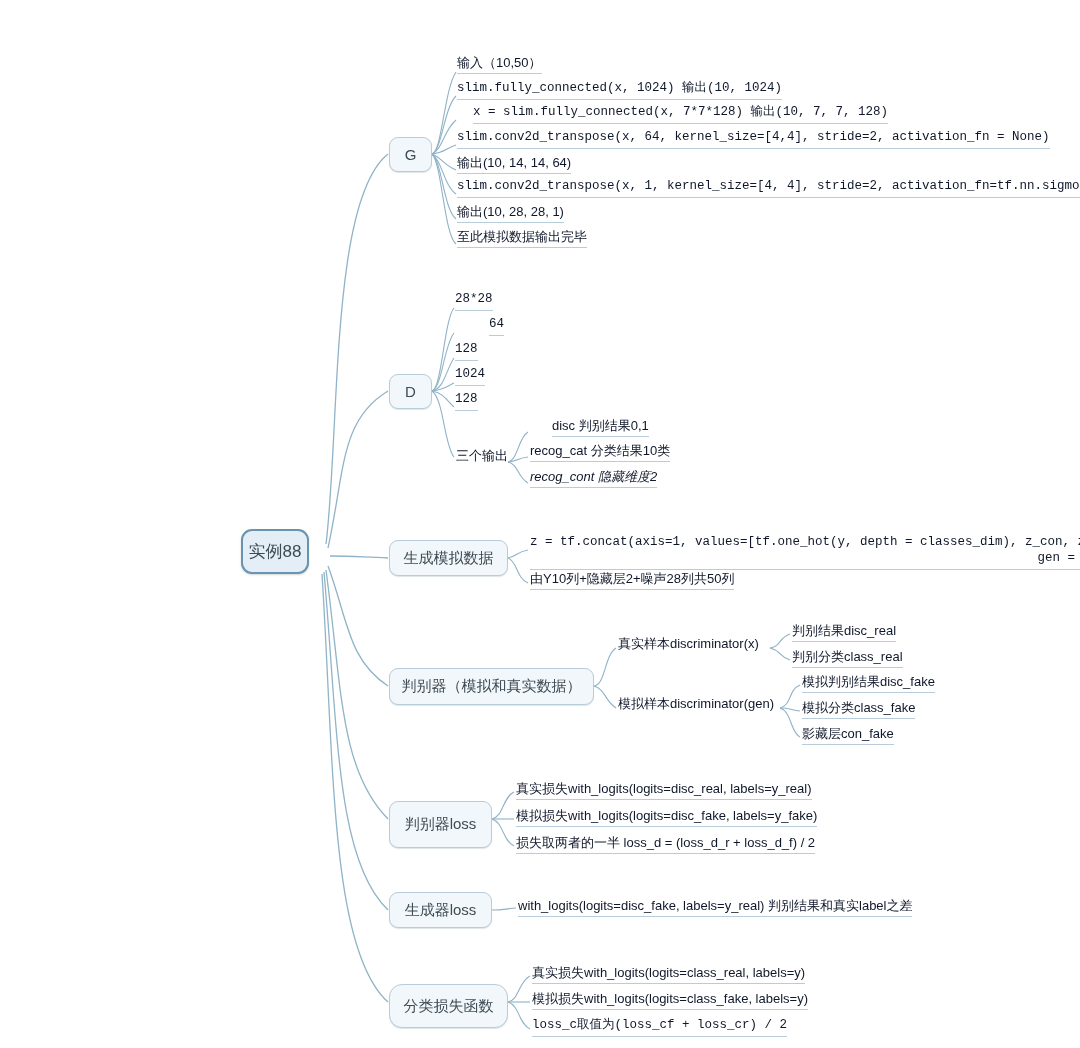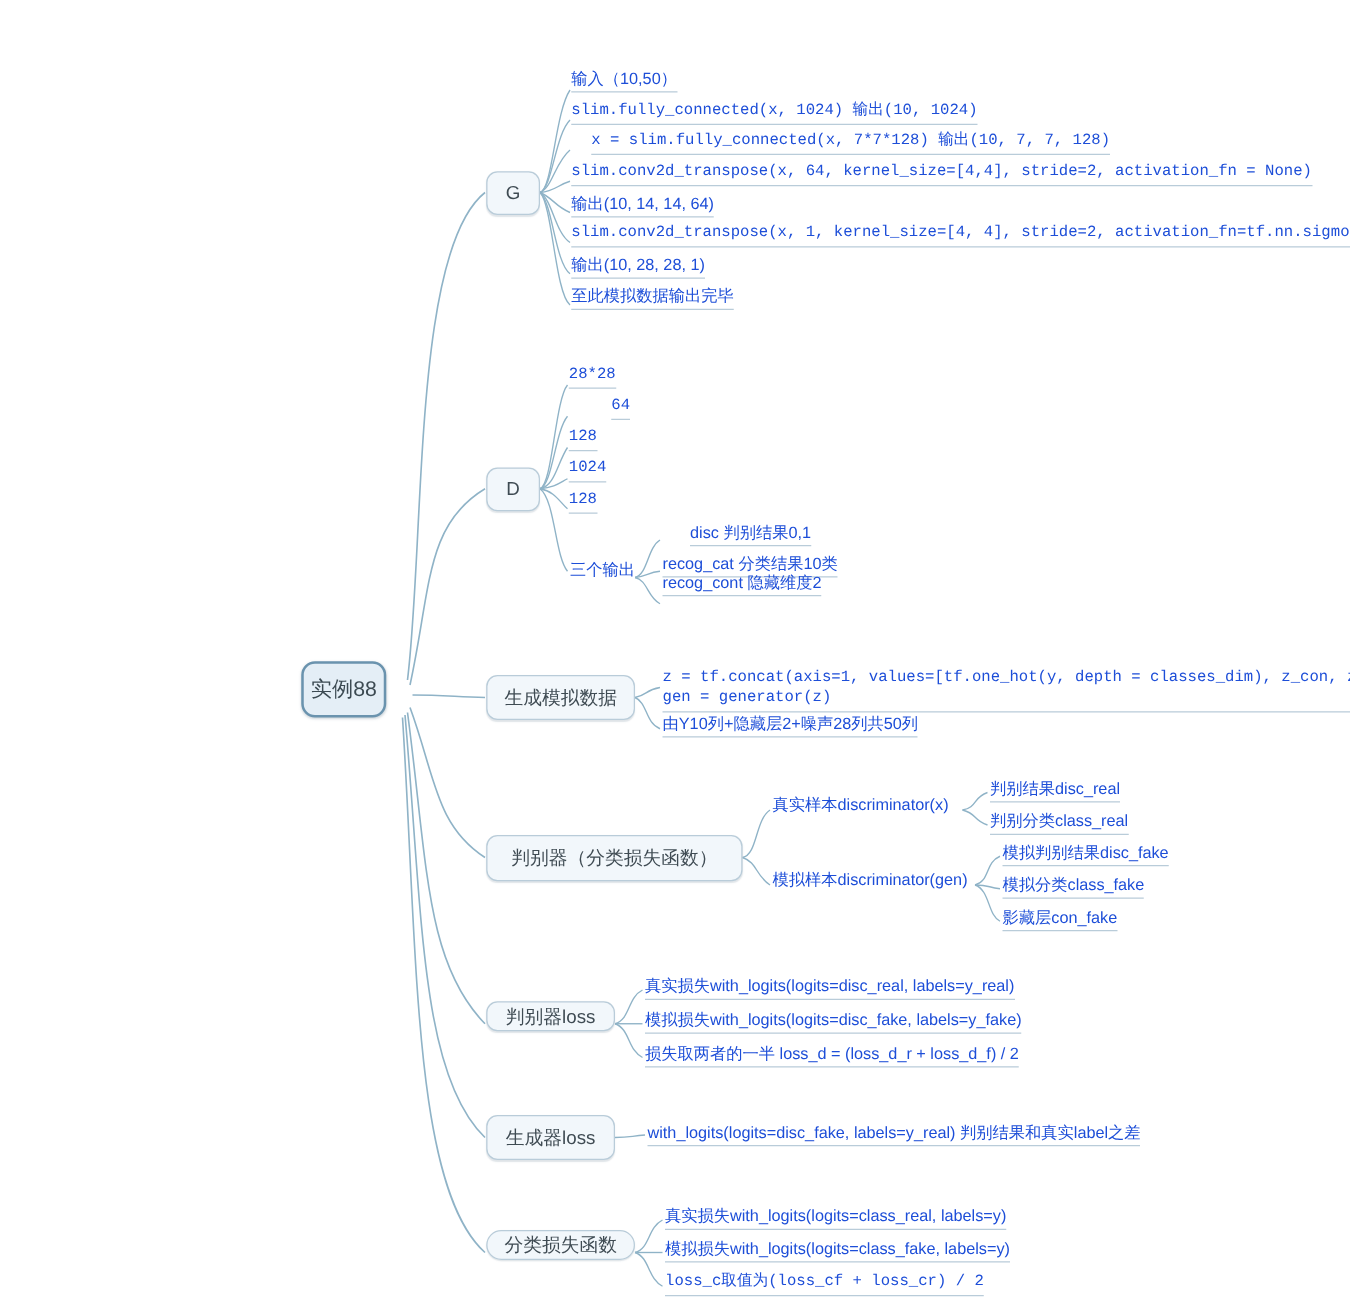--- a/index.html
+++ b/index.html
@@ -37,26 +37,27 @@
     box-shadow:0 1px 1px rgba(150,165,178,.30);
   }
   .node.small{
     font-size:15px;
   }
 
   
   .leaf{
     position:absolute;
     white-space:nowrap;
-    color:#1d4ed8;
+    color:#0f172a;
     font-family:"Liberation Mono","DejaVu Sans Mono",monospace;
     font-size:12.5px;
     line-height:15px;
     padding:0 2px 2px 3px;
     box-sizing:border-box;
+    text-align:right;
   }
   .leaf .ul{
     display:block;
     border-bottom:1px solid #b9ccd9;
     padding-bottom:3px;
   }
   .leaf.cn{
     font-family:"Liberation Sans","DejaVu Sans",sans-serif;
     font-size:13px;
   }
@@ -165,32 +166,32 @@
 
   <div class="node lvl1 small" style="left:389px;top:374px;width:43px;height:35px;">
     <span>D</span>
   </div>
 
   <div class="node lvl1" style="left:389px;top:540px;width:119px;height:36px;">
     <span>生成模拟数据</span>
   </div>
 
   <div class="node lvl1" style="left:389px;top:668px;width:205px;height:37px;">
-    <span>判别器（分类损失函数）</span>
-  </div>
-
-  <div class="node lvl1" style="left:389px;top:801px;width:103px;height:24px;">
+    <span>判别器（模拟和真实数据）</span>
+  </div>
+
+  <div class="node lvl1" style="left:389px;top:801px;width:103px;height:47px;">
     <span>判别器loss</span>
   </div>
 
   <div class="node lvl1" style="left:389px;top:892px;width:103px;height:36px;">
     <span>生成器loss</span>
   </div>
 
-  <div class="node lvl1" style="left:389px;top:984px;width:119px;height:24px;border-radius:13px;">
+  <div class="node lvl1" style="left:389px;top:984px;width:119px;height:44px;border-radius:13px;">
     <span>分类损失函数</span>
   </div>
 
   <div class="leaf cn" style="left:453px;top:448px;">
     <span class="ul" style="border-bottom:none;">三个输出</span>
   </div>
 
   <div class="leaf mixed" style="left:454px;top:55px;">
     <span class="ul">输入（10,50）</span>
   </div>
@@ -231,21 +232,21 @@
   <div class="leaf mono2" style="left:452px;top:392px;">
     <span class="ul">128</span>
   </div>
 
   <div class="leaf mixed" style="left:549px;top:418px;">
     <span class="ul">disc          判别结果0,1</span>
   </div>
   <div class="leaf mixed" style="left:527px;top:443px;">
     <span class="ul">recog_cat        分类结果10类</span>
   </div>
-  <div class="leaf mixed" style="left:527px;top:458px;">
+  <div class="leaf mixed" style="left:527px;top:469px;font-style:italic;">
     <span class="ul">recog_cont        隐藏维度2</span>
   </div>
 
   <div class="leaf mono2 two-line" style="left:527px;top:534px;">
     <span class="ul">
       <span>z = tf.concat(axis=1, values=[tf.one_hot(y, depth = classes_dim), z_con, z_rand])#50列</span><br>
       <span>gen = generator(z)</span>
     </span>
   </div>
   <div class="leaf cn" style="left:527px;top:571px;">

